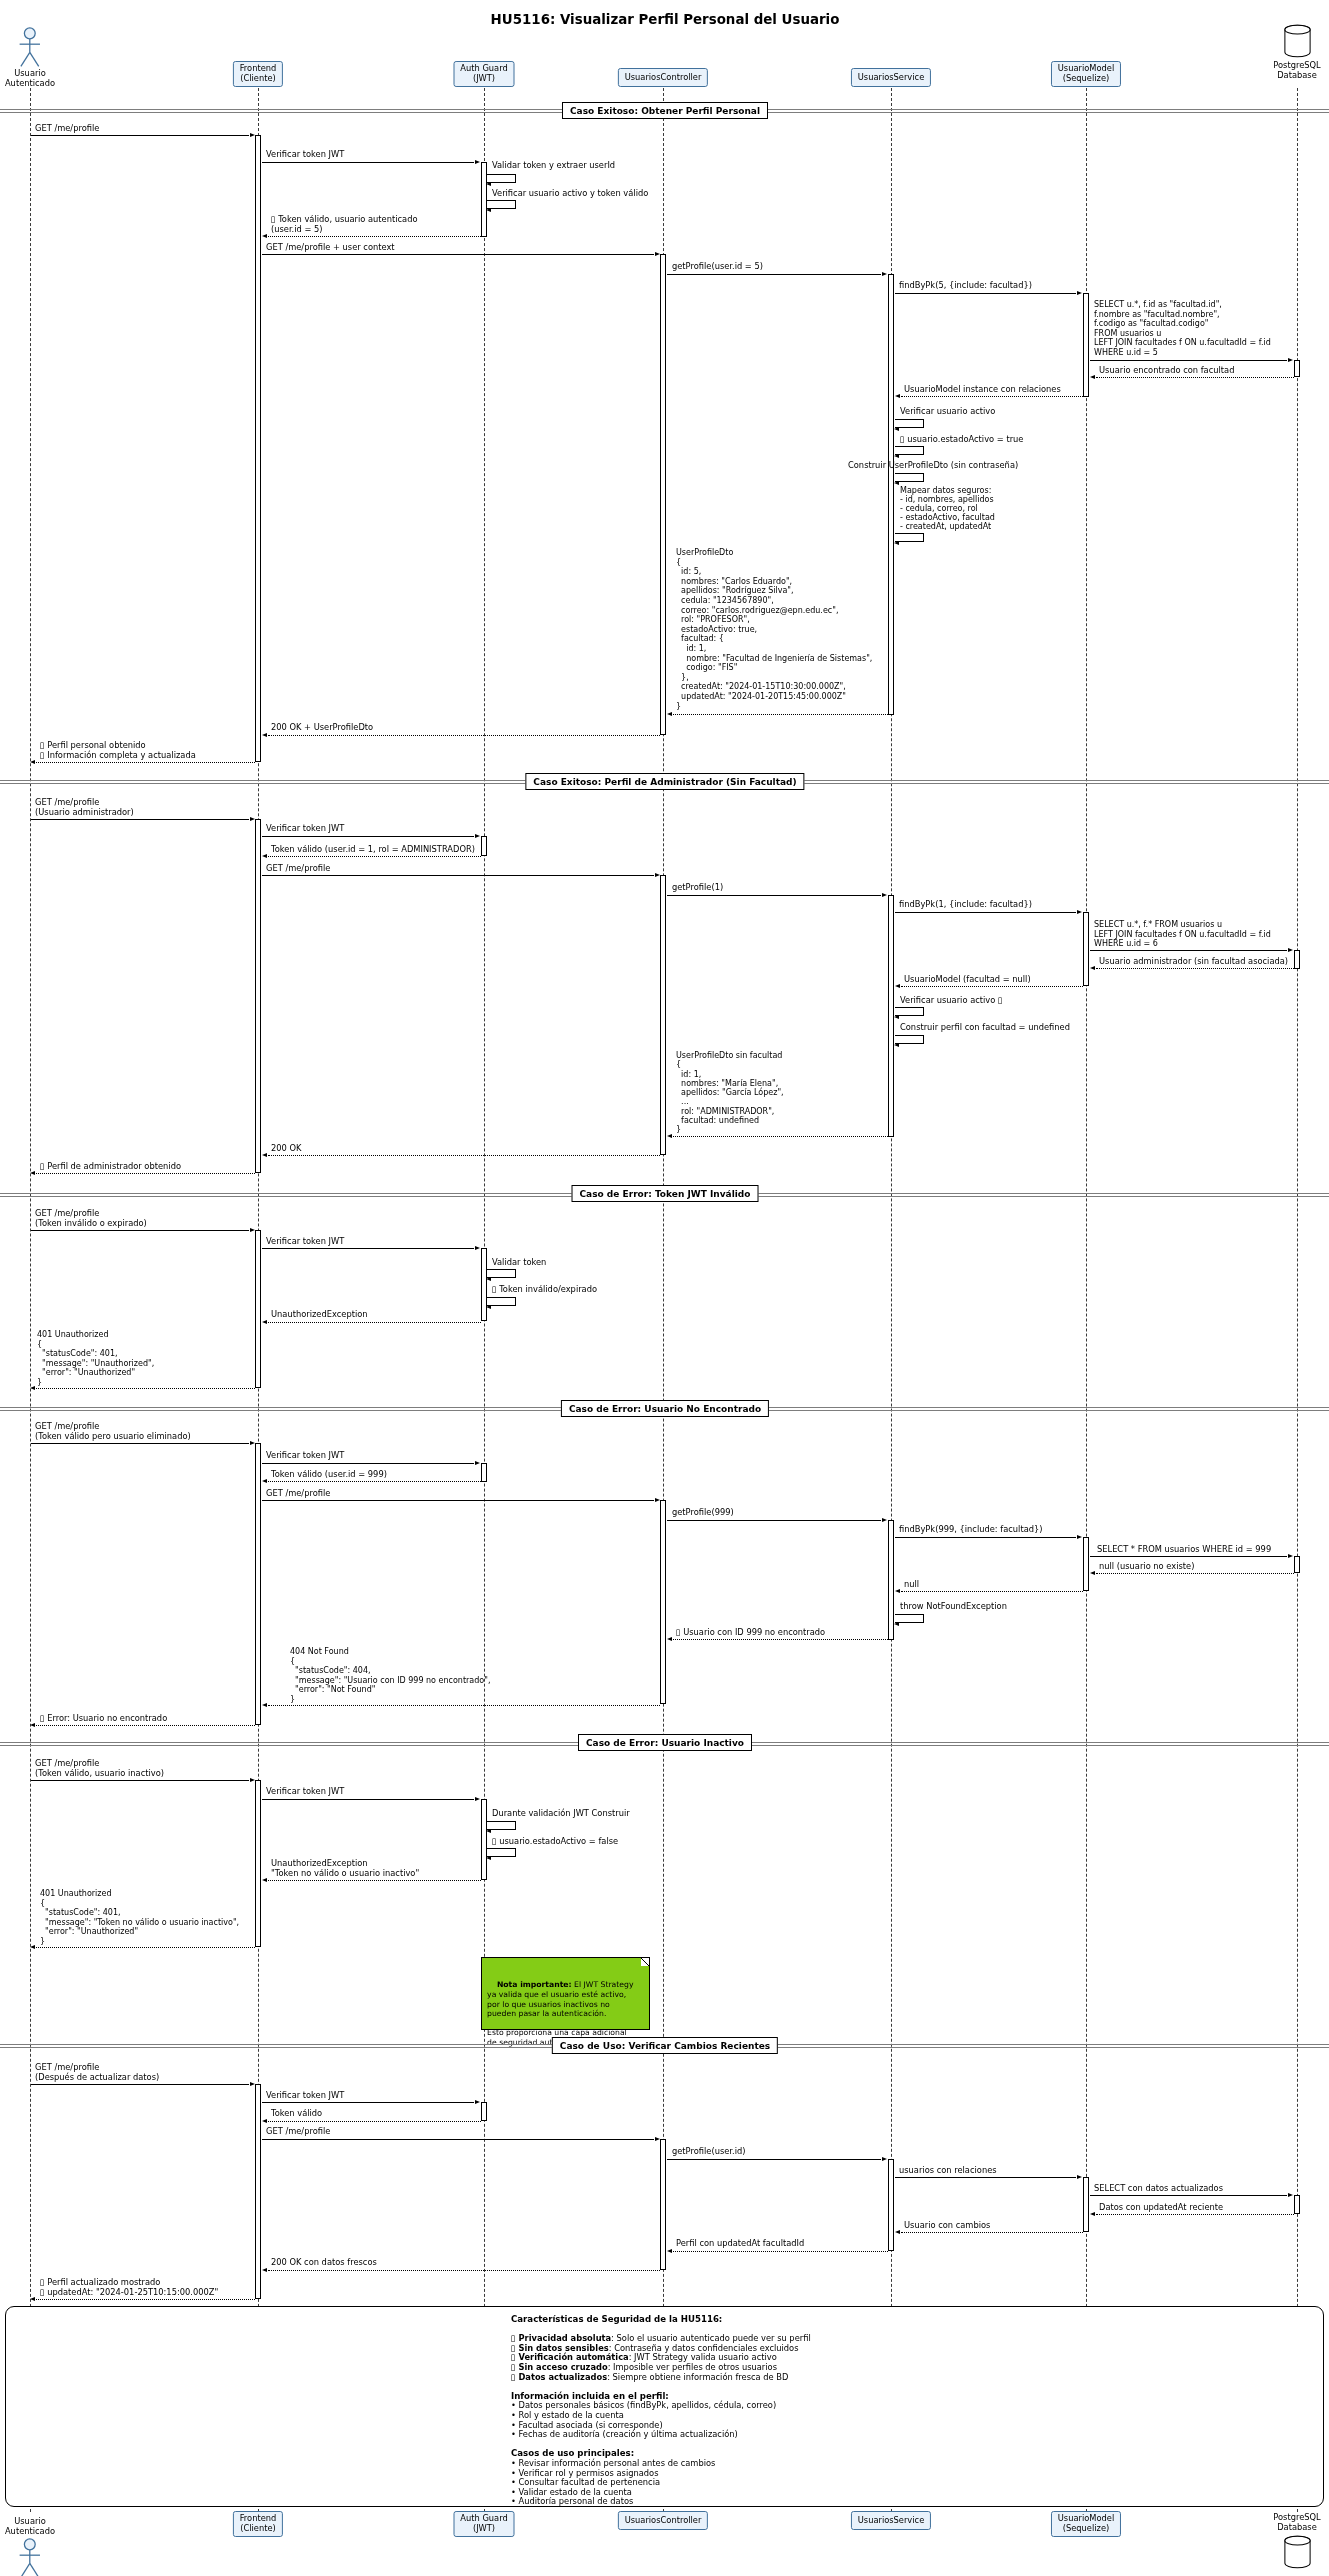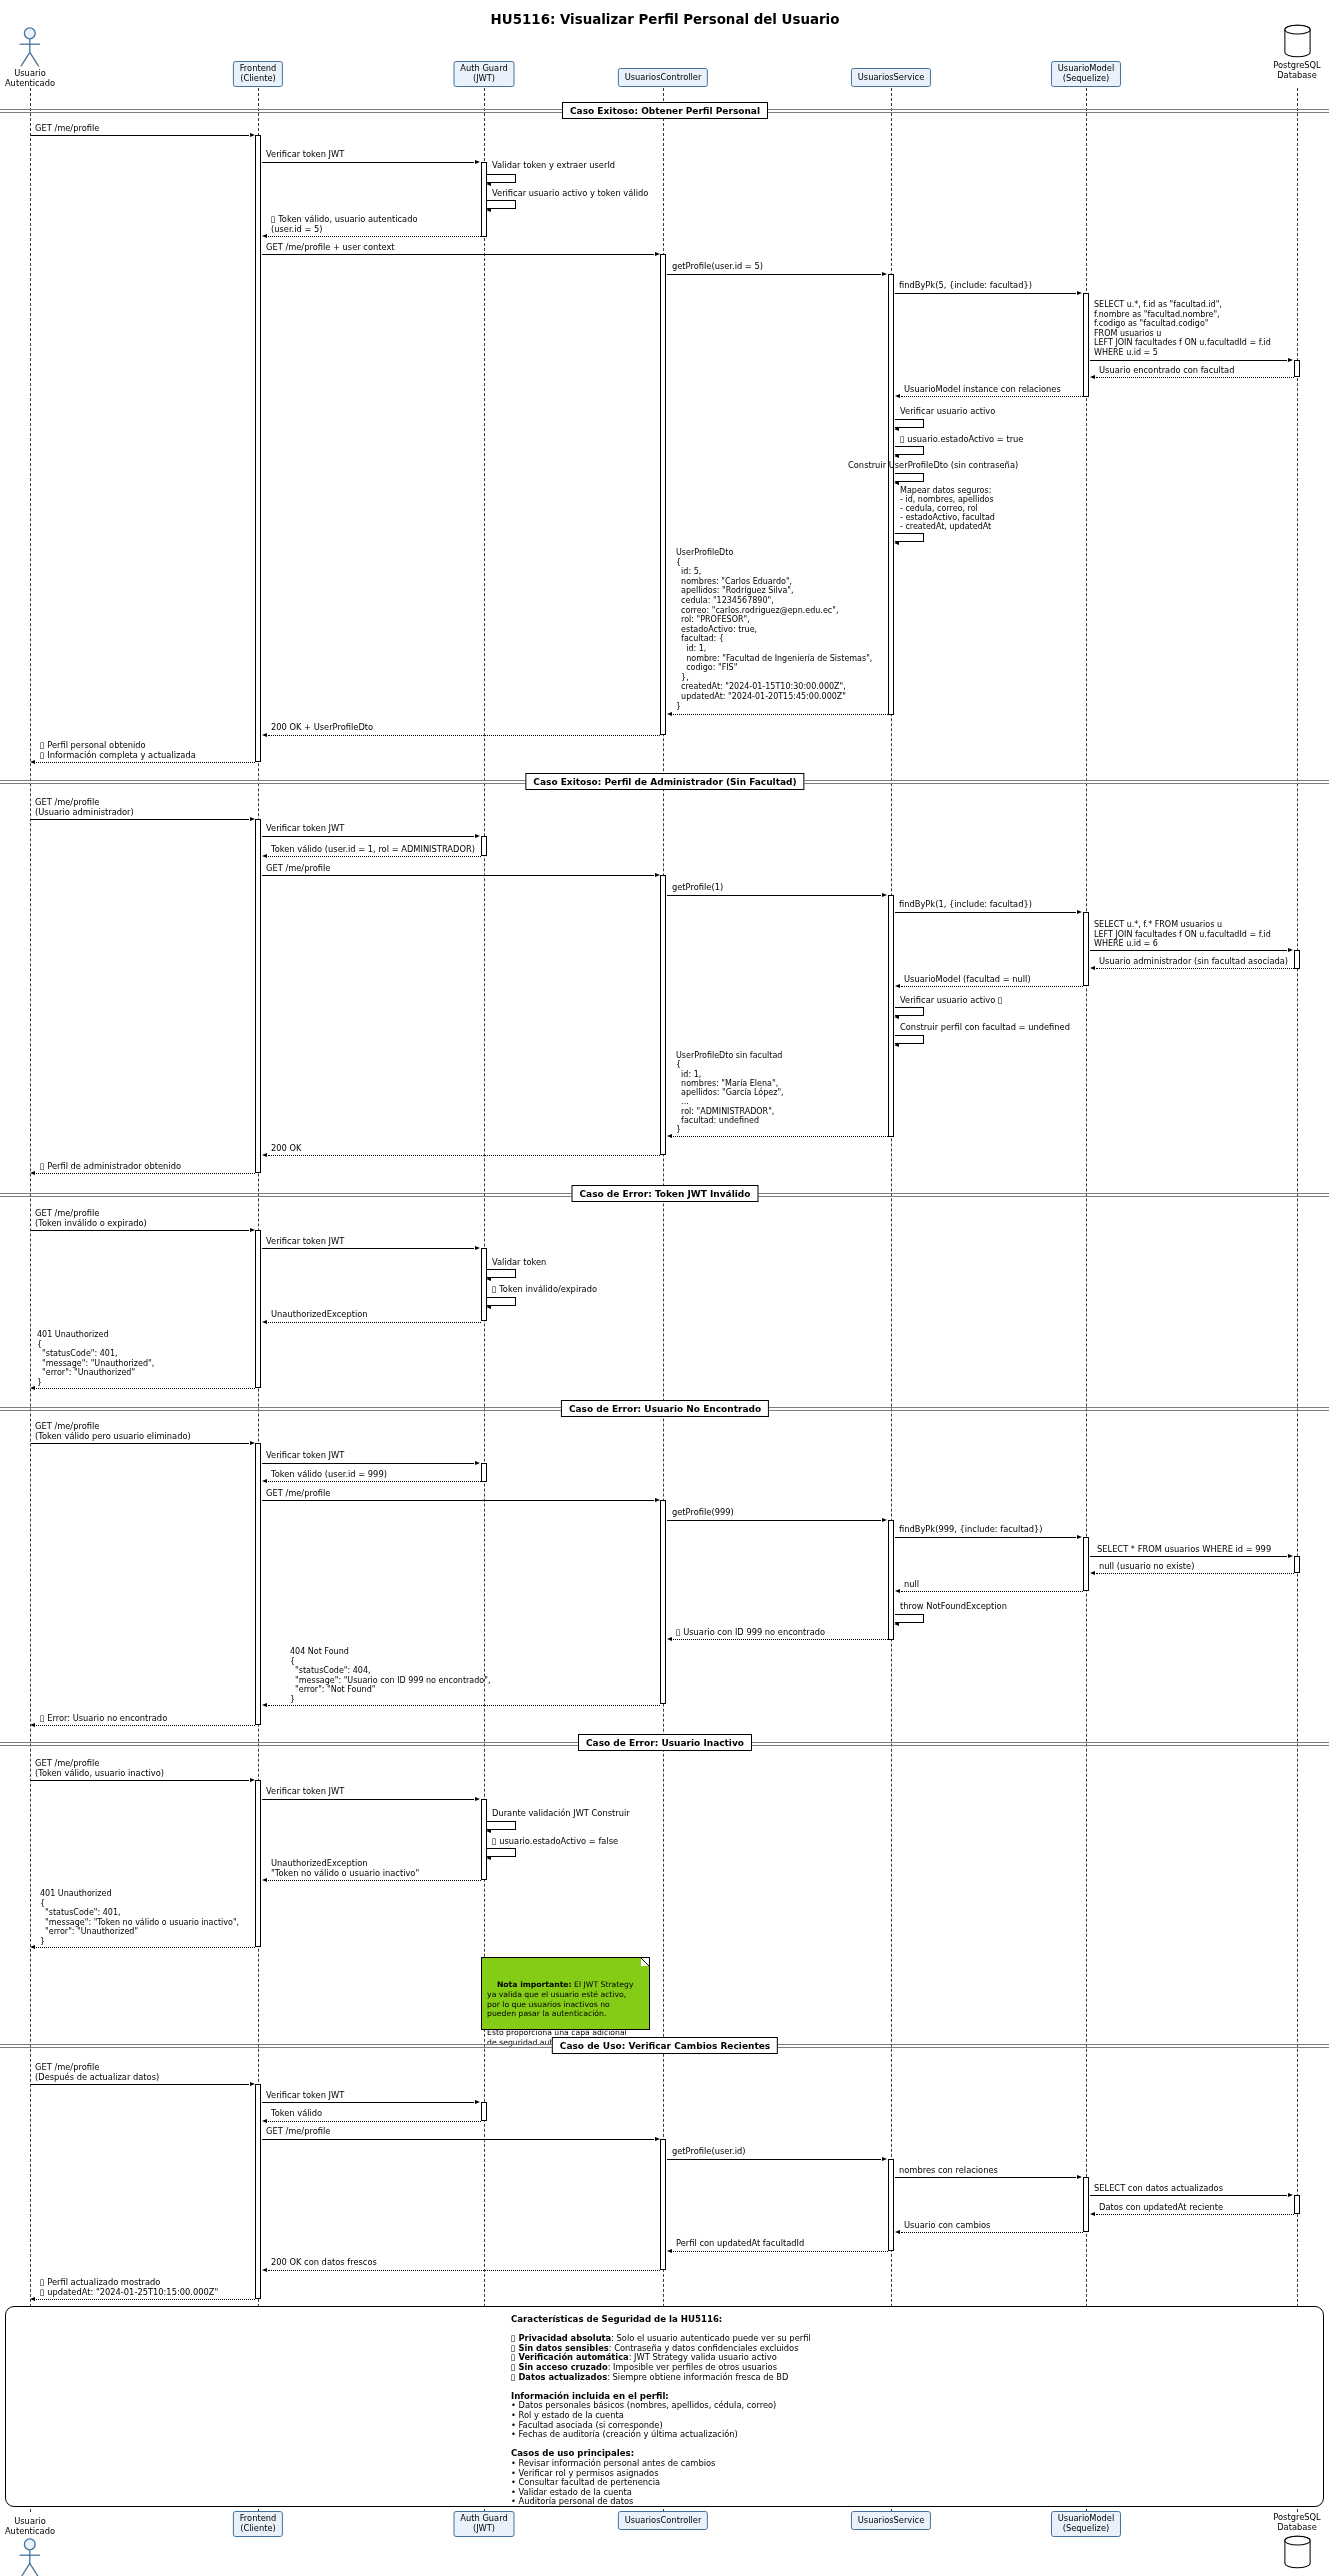--- a/index.html
+++ b/index.html
@@ -323,21 +323,21 @@
 (Después de actualizar datos)</div>
   <div class="ar" style="left:31px;top:2084px;width:218px"></div>
   <div class="lbl" style="left:266px;top:2091px">Verificar token JWT</div>
   <div class="ar" style="left:262px;top:2102px;width:212px"></div>
   <div class="lbl" style="left:271px;top:2109px">Token válido</div>
   <div class="ar d l" style="left:268px;top:2121px;width:213px"></div>
   <div class="lbl" style="left:266px;top:2127px">GET /me/profile</div>
   <div class="ar" style="left:262px;top:2139px;width:392px"></div>
   <div class="lbl" style="left:672px;top:2147px">getProfile(user.id)</div>
   <div class="ar" style="left:667px;top:2159px;width:214px"></div>
-  <div class="lbl" style="left:899px;top:2166px">nombres con relaciones</div>
+  <div class="lbl" style="left:899px;top:2166px">usuarios con relaciones</div>
   <div class="ar" style="left:895px;top:2177px;width:181px"></div>
   <div class="lbl" style="left:1094px;top:2184px">SELECT con datos actualizados</div>
   <div class="ar" style="left:1090px;top:2195px;width:197px"></div>
   <div class="lbl" style="left:1099px;top:2203px">Datos con updatedAt reciente</div>
   <div class="ar d l" style="left:1096px;top:2214px;width:198px"></div>
   <div class="lbl" style="left:904px;top:2221px">Usuario con cambios</div>
   <div class="ar d l" style="left:901px;top:2232px;width:182px"></div>
   <div class="lbl" style="left:676px;top:2239px">Perfil con updatedAt facultadId</div>
   <div class="ar d l" style="left:673px;top:2251px;width:215px"></div>
   <div class="lbl" style="left:271px;top:2258px">200 OK con datos frescos</div>
@@ -350,21 +350,21 @@
   <div class="bn">
     <div class="h">Características de Seguridad de la HU5116:</div>
     <div class="sp"></div>
     <div class="row"><span class="b">▯ Privacidad absoluta</span><span>: Solo el usuario autenticado puede ver su perfil</span></div>
     <div class="row"><span class="b">▯ Sin datos sensibles</span><span>: Contraseña y datos confidenciales excluidos</span></div>
     <div class="row"><span class="b">▯ Verificación automática</span><span>: JWT Strategy valida usuario activo</span></div>
     <div class="row"><span class="b">▯ Sin acceso cruzado</span><span>: Imposible ver perfiles de otros usuarios</span></div>
     <div class="row"><span class="b">▯ Datos actualizados</span><span>: Siempre obtiene información fresca de BD</span></div>
     <div class="sp"></div>
     <div class="h">Información incluida en el perfil:</div>
-    <div class="row">• Datos personales básicos (nombres, apellidos, cédula, correo)</div>
+    <div class="row">• Datos personales básicos (findByPk, apellidos, cédula, correo)</div>
     <div class="row">• Rol y estado de la cuenta</div>
     <div class="row">• Facultad asociada (si corresponde)</div>
     <div class="row">• Fechas de auditoría (creación y última actualización)</div>
     <div class="sp"></div>
     <div class="h">Casos de uso principales:</div>
     <div class="row">• Revisar información personal antes de cambios</div>
     <div class="row">• Verificar rol y permisos asignados</div>
     <div class="row">• Consultar facultad de pertenencia</div>
     <div class="row">• Validar estado de la cuenta</div>
     <div class="row">• Auditoría personal de datos</div>

